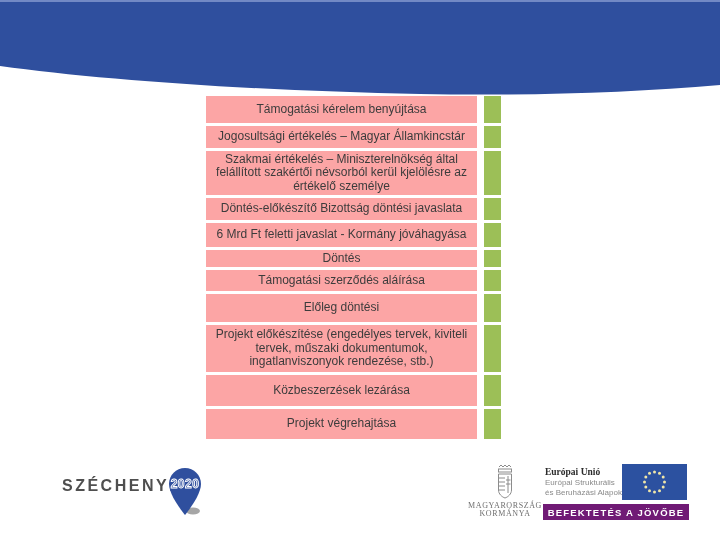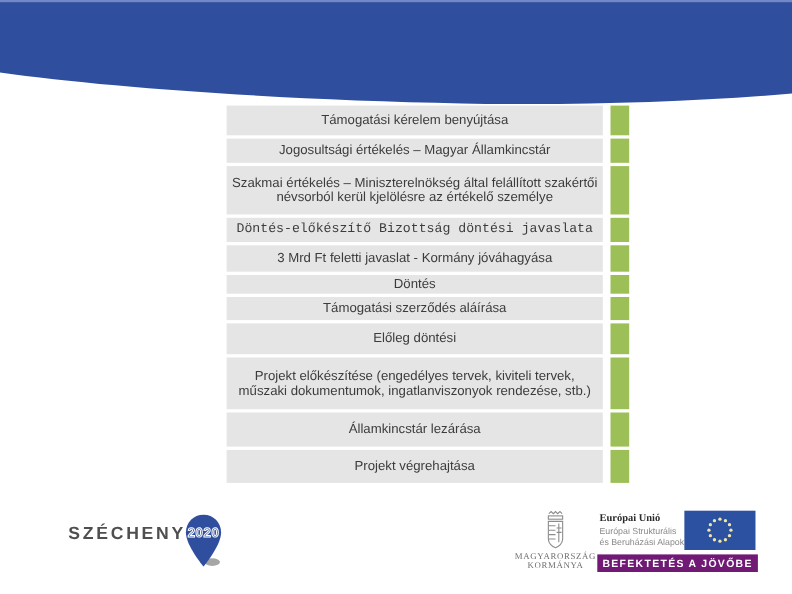--- a/index.html
+++ b/index.html
@@ -7,21 +7,21 @@
          font-family:"Liberation Sans", sans-serif;}
 
   
   .banner-svg{position:absolute;left:0;top:0;width:720px;height:100px;display:block;}
   .slide-title{position:absolute;left:35px;top:33px;width:515px;text-align:center;
     color:#ffffff;font-weight:bold;font-size:21px;line-height:28px;letter-spacing:.5px;}
 
   
   .process-table{position:absolute;left:206px;top:96px;display:flex;flex-direction:column;gap:3px;}
   .process-row{display:flex;}
-  .cell-main{width:342px;box-sizing:border-box;background:#e5e5e5;color:#3C3C3C;
+  .cell-main{width:271px;box-sizing:border-box;background:#fca5a5;color:#3C3C3C;
     font-size:12px;line-height:13.5px;display:flex;align-items:center;justify-content:center;
     text-align:center;padding:1px 3px;}
   .cell-gap{width:7px;}
   .cell-side{width:17px;background:#9CBF57;}
 
   
   .szechenyi{position:absolute;left:62px;top:470px;}
   .szechenyi-name{position:absolute;left:0;top:7px;font-size:16px;font-weight:bold;
     color:#4F4F4F;letter-spacing:2.5px;white-space:nowrap;}
   .szechenyi-pin{position:absolute;left:98px;top:-3px;}
@@ -62,26 +62,26 @@
         <div class="cell-main" style="min-height: 22px;">Jogosultsági értékelés – Magyar Államkincstár</div>
         <div class="cell-gap"></div>
         <div class="cell-side" style="min-height: 22px;"></div>
       </div>
       <div class="process-row">
         <div class="cell-main" style="min-height: 44px;">Szakmai értékelés – Miniszterelnökség által felállított szakértői névsorból kerül kjelölésre az értékelő személye</div>
         <div class="cell-gap"></div>
         <div class="cell-side" style="min-height: 44px;"></div>
       </div>
       <div class="process-row">
-        <div class="cell-main" style="min-height: 22px; font-family: Liberation Mono, monospace;">Döntés-előkészítő Bizottság döntési javaslata</div>
+        <div class="cell-main" style="min-height: 22px;">Döntés-előkészítő Bizottság döntési javaslata</div>
         <div class="cell-gap"></div>
         <div class="cell-side" style="min-height: 22px;"></div>
       </div>
       <div class="process-row">
-        <div class="cell-main" style="min-height: 24px;">3 Mrd Ft feletti javaslat - Kormány jóváhagyása</div>
+        <div class="cell-main" style="min-height: 24px;">6 Mrd Ft feletti javaslat - Kormány jóváhagyása</div>
         <div class="cell-gap"></div>
         <div class="cell-side" style="min-height: 24px;"></div>
       </div>
       <div class="process-row">
         <div class="cell-main" style="min-height: 17px;">Döntés</div>
         <div class="cell-gap"></div>
         <div class="cell-side" style="min-height: 17px;"></div>
       </div>
       <div class="process-row">
         <div class="cell-main" style="min-height: 21px;">Támogatási szerződés aláírása</div>
@@ -92,21 +92,21 @@
         <div class="cell-main" style="min-height: 28px;">Előleg döntési</div>
         <div class="cell-gap"></div>
         <div class="cell-side" style="min-height: 28px;"></div>
       </div>
       <div class="process-row">
         <div class="cell-main" style="min-height: 47px;">Projekt előkészítése (engedélyes tervek, kiviteli tervek, műszaki dokumentumok, ingatlanviszonyok rendezése, stb.)</div>
         <div class="cell-gap"></div>
         <div class="cell-side" style="min-height: 47px;"></div>
       </div>
       <div class="process-row">
-        <div class="cell-main" style="min-height: 31px;">Államkincstár lezárása</div>
+        <div class="cell-main" style="min-height: 31px;">Közbeszerzések lezárása</div>
         <div class="cell-gap"></div>
         <div class="cell-side" style="min-height: 31px;"></div>
       </div>
       <div class="process-row">
         <div class="cell-main" style="min-height: 30px;">Projekt végrehajtása</div>
         <div class="cell-gap"></div>
         <div class="cell-side" style="min-height: 30px;"></div>
       </div>
     </div>
 

